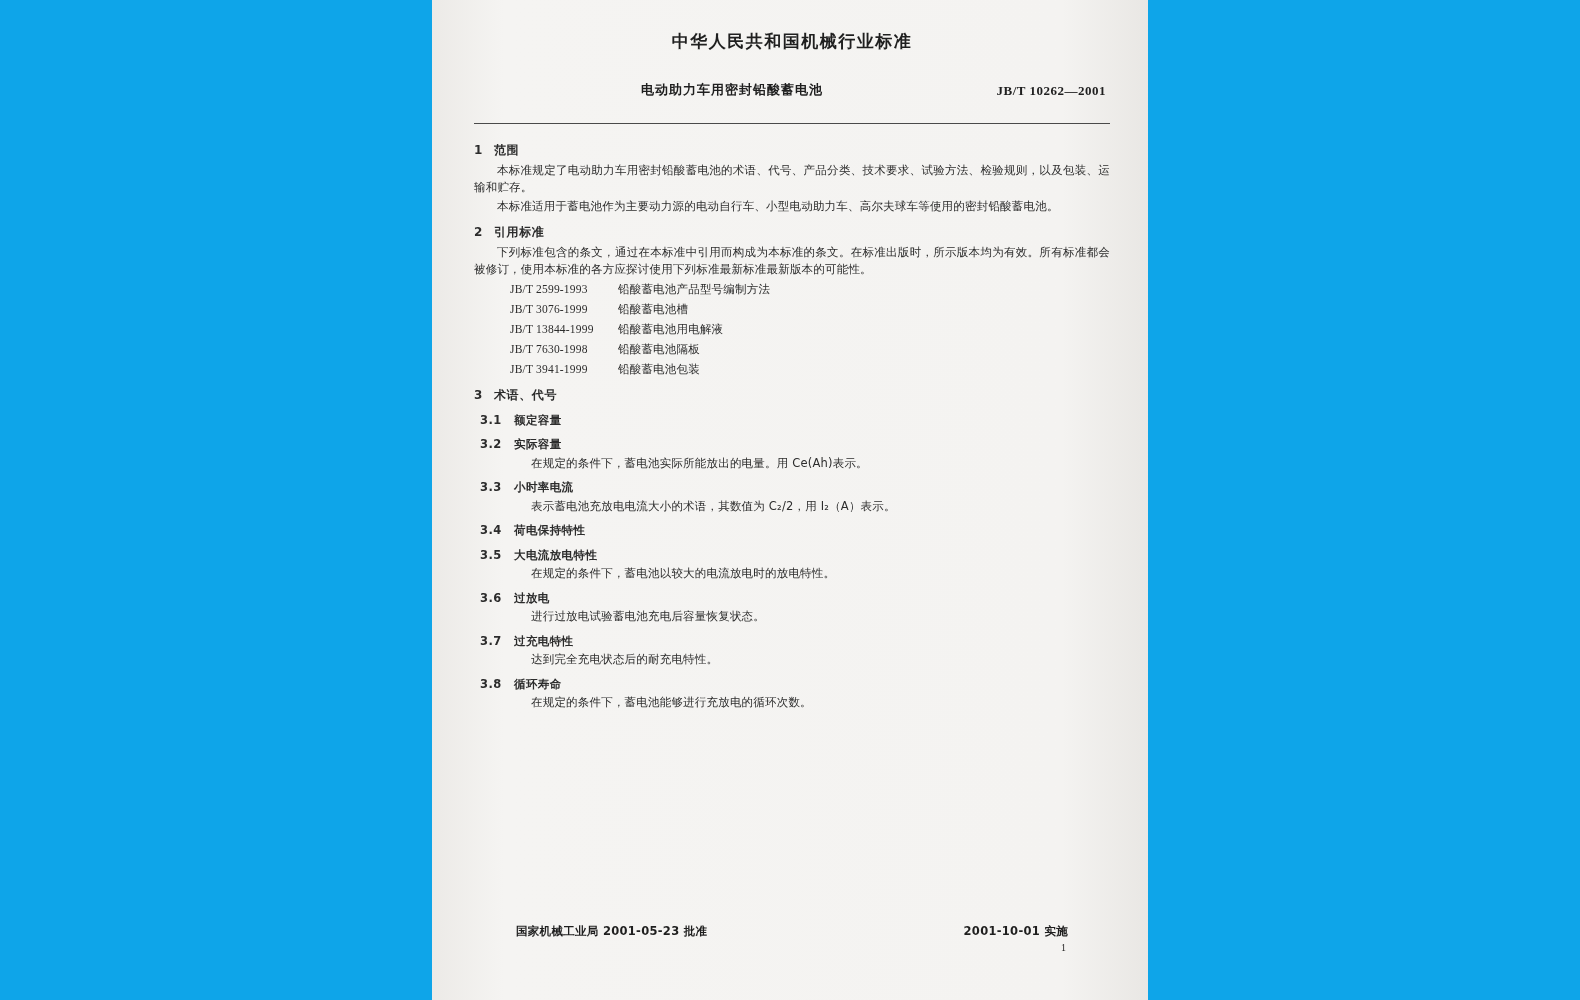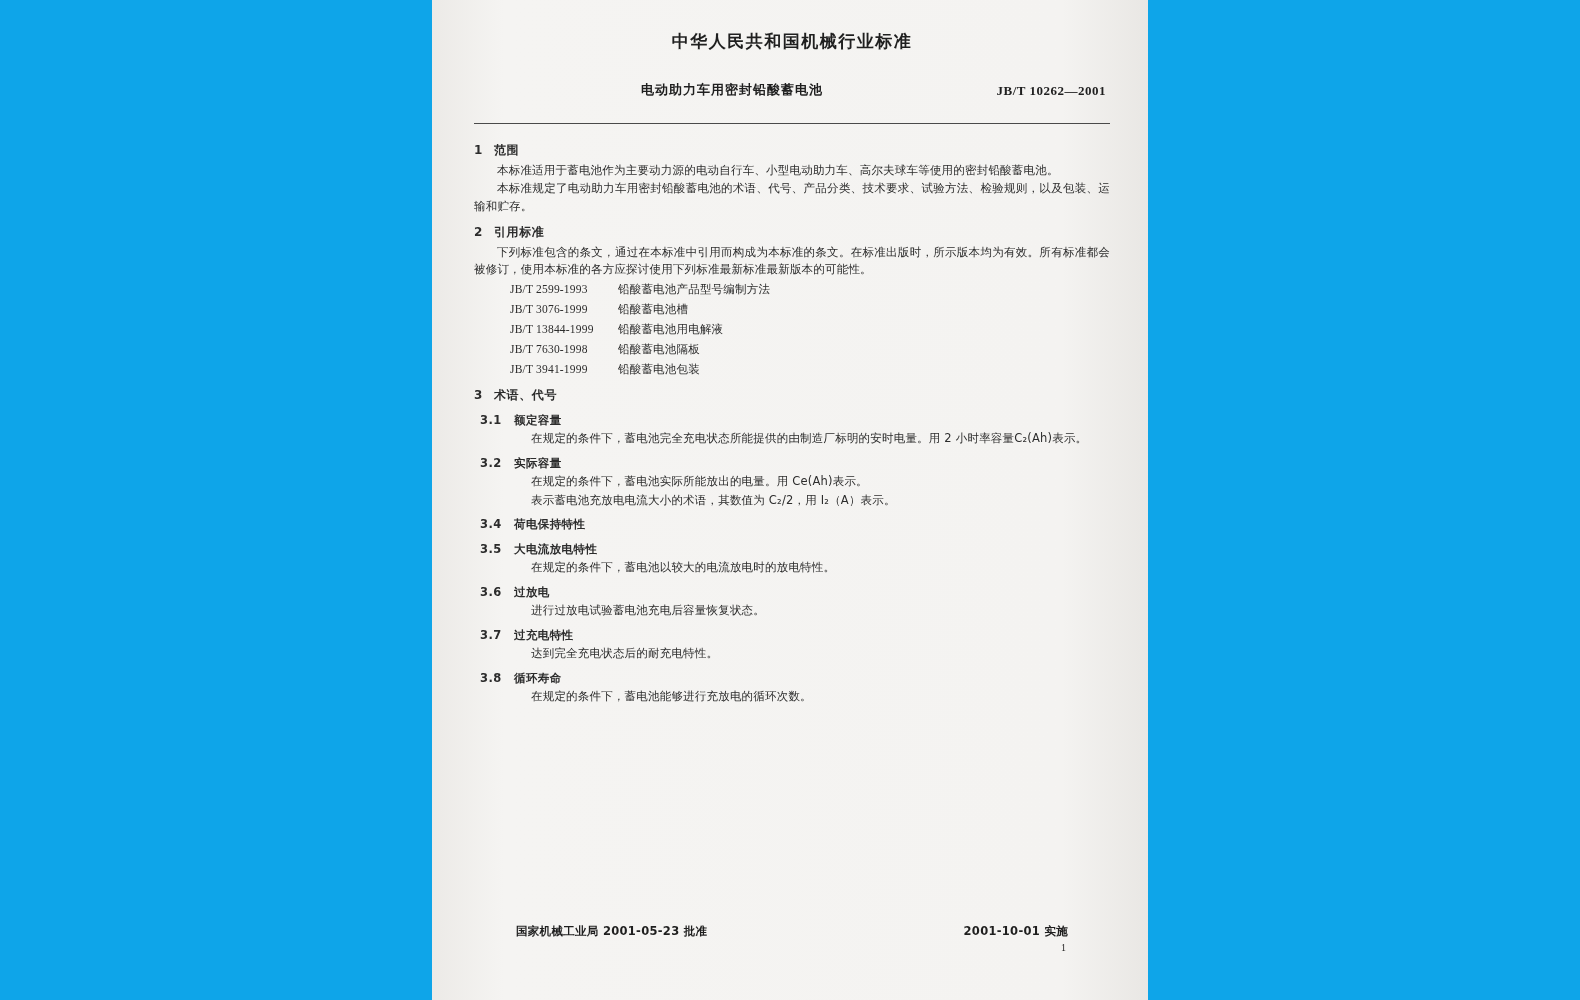--- a/index.html
+++ b/index.html
@@ -183,22 +183,22 @@
         <div class="doc-code">JB/T 10262—2001</div>
       </div>
 
       <div class="rule"></div>
 
       <div class="body-area">
 
         <div class="sec-head">
           <span class="num">1</span><span>范围</span>
         </div>
+        <p class="para">本标准规定了电动助力车用密封铅酸蓄电池的术语、代号、产品分类、技术要求、试验方法、检验规则，以及包装、运输和贮存。</p>
         <p class="para">本标准适用于蓄电池作为主要动力源的电动自行车、小型电动助力车、高尔夫球车等使用的密封铅酸蓄电池。</p>
-        <p class="para">本标准规定了电动助力车用密封铅酸蓄电池的术语、代号、产品分类、技术要求、试验方法、检验规则，以及包装、运输和贮存。</p>
 
         <div class="sec-head">
           <span class="num">2</span><span>引用标准</span>
         </div>
         <p class="para">下列标准包含的条文，通过在本标准中引用而构成为本标准的条文。在标准出版时，所示版本均为有效。所有标准都会被修订，使用本标准的各方应探讨使用下列标准最新标准最新版本的可能性。</p>
 
         <ul class="ref-list">
           <li>
             <span class="ref-code">JB/T 2599-1993</span><span>铅酸蓄电池产品型号编制方法</span>
           </li>
@@ -216,27 +216,29 @@
           </li>
         </ul>
 
         <div class="sec-head">
           <span class="num">3</span><span>术语、代号</span>
         </div>
 
         <div class="subsec-head">
           <span class="num">3.1</span><span>额定容量</span>
         </div>
-        <p class="para sub-body">在规定的条件下，蓄电池完全充电状态所能提供的由制造厂标明的安时电量。用 2 小时率容量C₂(Ah)表示。</p>
 
         <div class="subsec-head">
           <span class="num">3.2</span><span>实际容量</span>
         </div>
         <p class="para sub-body">在规定的条件下，蓄电池实际所能放出的电量。用 Ce(Ah)表示。</p>
 
+        <div class="subsec-head">
+          <span class="num">3.3</span><span>小时率电流</span>
+        </div>
         <p class="para sub-body">表示蓄电池充放电电流大小的术语，其数值为 C₂/2，用 I₂（A）表示。</p>
 
         <div class="subsec-head">
           <span class="num">3.4</span><span>荷电保持特性</span>
         </div>
 
         <div class="subsec-head">
           <span class="num">3.5</span><span>大电流放电特性</span>
         </div>
         <p class="para sub-body">在规定的条件下，蓄电池以较大的电流放电时的放电特性。</p>

